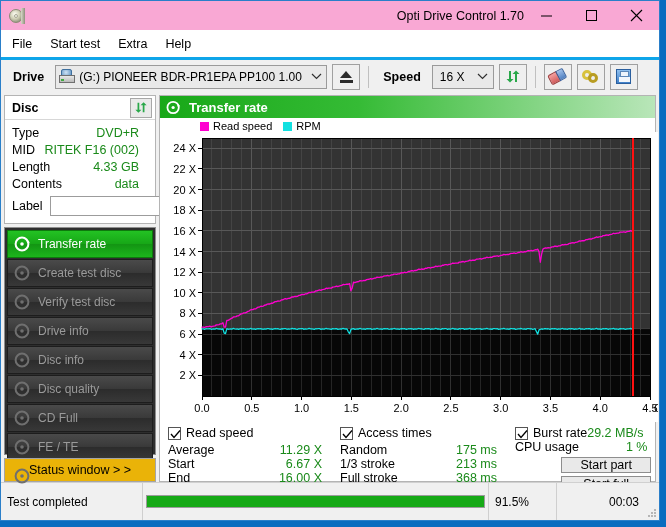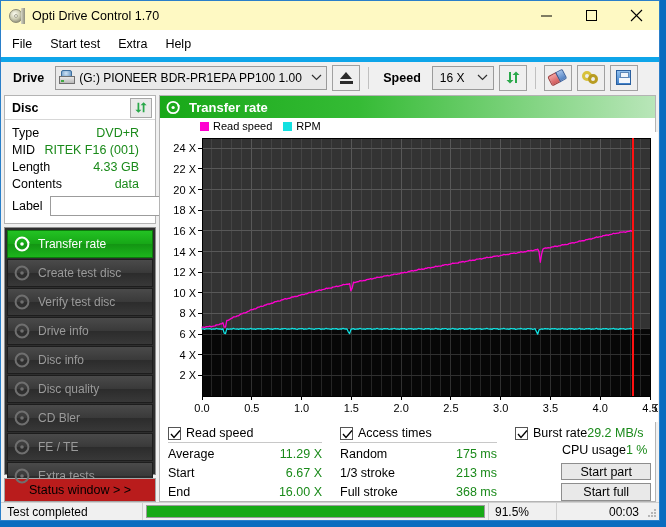--- a/index.html
+++ b/index.html
@@ -16,25 +16,26 @@
     width: 660px; height: 521px;
     background: #f0f0f0;
     border: 1px solid #2a7fc9;
     display: flex;
     flex-direction: column;
   }
 
   
   .titlebar {
     height: 30px;
-    background: #fef9c3;
+    background: #f9a8d4;
     display: flex;
     align-items: center;
     flex: 0 0 auto;
     border-bottom: 1px solid #ffffff;
+    text-align: right;
   }
   .app-icon {
     width: 16px; height: 16px;
     margin: 0 7px 0 8px;
     position: relative;
     flex: 0 0 auto;
   }
   .app-icon .disc {
     position: absolute; left: 0; top: 1px;
     width: 14px; height: 14px; border-radius: 50%;
@@ -79,21 +80,21 @@
     color: #000;
     padding: 3px 9px 3px 3px;
     margin-right: 6px;
     white-space: nowrap;
   }
 
   
   .toolbar {
     height: 36px;
     background: #f0f0f0;
-    border-top: 5px solid #0ea5e9;
+    border-top: 3px solid #0ea5e9;
     display: flex;
     align-items: center;
     padding: 0 6px;
     flex: 0 0 auto;
     gap: 5px;
   }
   .tb-label {
     font-size: 12.5px; font-weight: bold; color: #000;
     padding: 0 6px 0 6px; white-space: nowrap;
   }
@@ -222,21 +223,21 @@
     background: linear-gradient(to bottom, #23c223 0%, #17a817 48%, #139513 52%, #1cb51c 100%);
     border-color: #0d7a0d;
   }
   .navitem .ico { width: 18px; height: 16px; flex: 0 0 auto; margin-right: 6px; position: relative; }
   .navitem .lbl { font-size: 12px; color: #9a9a9a; white-space: nowrap; }
   .navitem.active .lbl { color: #ffffff; }
   .nav-filler { flex: 1 1 auto; }
 
   .statusbtn {
     margin-top: 3px; height: 24px; flex: 0 0 auto;
-    background: #b91c1c; border: 1px solid #a5a5a5;
+    background: #eab308; border: 1px solid #a5a5a5;
     display: flex; align-items: center; justify-content: center;
     font-size: 12.5px; color: #000;
   }
 
   
   .rightcol { flex: 1 1 auto; display: flex; flex-direction: column; min-width: 0; border: 1px solid #b4b4b4; background: #fff; }
   .panel-head {
     height: 22px; flex: 0 0 auto;
     background: linear-gradient(to right, #18a818 0%, #35bb35 40%, #b9e6b9 100%);
     display: flex; align-items: center; padding-left: 6px;
@@ -262,32 +263,32 @@
     width: 13px; height: 13px; border: 1px solid #555; background: #fff;
     margin-right: 5px; flex: 0 0 auto; position: relative;
   }
   .cbx svg { position: absolute; left: 1px; top: 1px; }
   .stat-head .hl { font-size: 12.5px; color: #000; white-space: nowrap; }
   .stat-head .hv { margin-left: auto; font-size: 12.5px; color: #1a8a1a; padding-right: 4px; white-space: nowrap; }
   .hrule { height: 1px; background: #c8c8c8; margin: 1px 18px 2px 0; }
   .srow { display: flex; align-items: center; height: 24px; padding-right: 18px; }
   .srow .k { font-size: 12.5px; color: #000; flex: 1 1 auto; white-space: nowrap; }
   .srow .v { font-size: 12.5px; color: #1a8a1a; white-space: nowrap; }
-  .statcol.c3 .srow { padding-right: 4px; text-align: right; }
+  .statcol.c3 .srow { padding-right: 4px; }
   .statcol.c3 .stat-head { padding-right: 4px; }
   .startbtn {
     height: 22px; margin: 3px 0 0 46px;
     background: #e9e9e9; border: 1px solid #8e8e8e;
     display: flex; align-items: center; justify-content: center;
     font-size: 12.5px; color: #000;
   }
 
   
   .statusbar {
-    height: 18px; flex: 0 0 auto;
+    height: 38px; flex: 0 0 auto;
     background: #f0f0f0;
     border-top: 1px solid #d0d0d0;
     display: flex; align-items: stretch;
     font-size: 12px; color: #000;
   }
   .sb-cell { display: flex; align-items: center; border-right: 1px solid #cfcfcf; padding: 0 6px; }
   .sb-msg { width: 142px; flex: 0 0 auto; }
   .sb-prog { flex: 1 1 auto; padding: 0 3px; }
   .progout { width: 100%; height: 13px; border: 1px solid #9b9b9b; background: #fff; }
   .progin { height: 100%; background: #16a916; }
@@ -406,21 +407,21 @@
             </svg>
           </div>
         </div>
         <div class="disc-rows">
           <div class="drow">
             <span class="k">Type</span>
             <span class="v">DVD+R</span>
           </div>
           <div class="drow">
             <span class="k">MID</span>
-            <span class="v">RITEK F16 (001)</span>
+            <span class="v">RITEK F16 (002)</span>
           </div>
           <div class="drow">
             <span class="k">Length</span>
             <span class="v">4.33 GB</span>
           </div>
           <div class="drow">
             <span class="k">Contents</span>
             <span class="v">data</span>
           </div>
           <div class="labelrow">
@@ -489,21 +490,21 @@
           </span>
           <span class="lbl">Disc quality</span>
         </div>
         <div class="navitem">
           <span class="ico">
             <svg width="18" height="16" viewBox="0 0 18 16">
                 <circle cx="8" cy="8" r="6.4" fill="none" stroke="#6f6f6f" stroke-width="2"></circle>
                 <circle cx="8" cy="8" r="1.8" fill="#6f6f6f"></circle>
               </svg>
           </span>
-          <span class="lbl">CD Bler</span>
+          <span class="lbl">CD Full</span>
         </div>
         <div class="navitem">
           <span class="ico">
             <svg width="18" height="16" viewBox="0 0 18 16">
                 <circle cx="8" cy="8" r="6.4" fill="none" stroke="#6f6f6f" stroke-width="2"></circle>
                 <circle cx="8" cy="8" r="1.8" fill="#6f6f6f"></circle>
               </svg>
           </span>
           <span class="lbl">FE / TE</span>
         </div>

